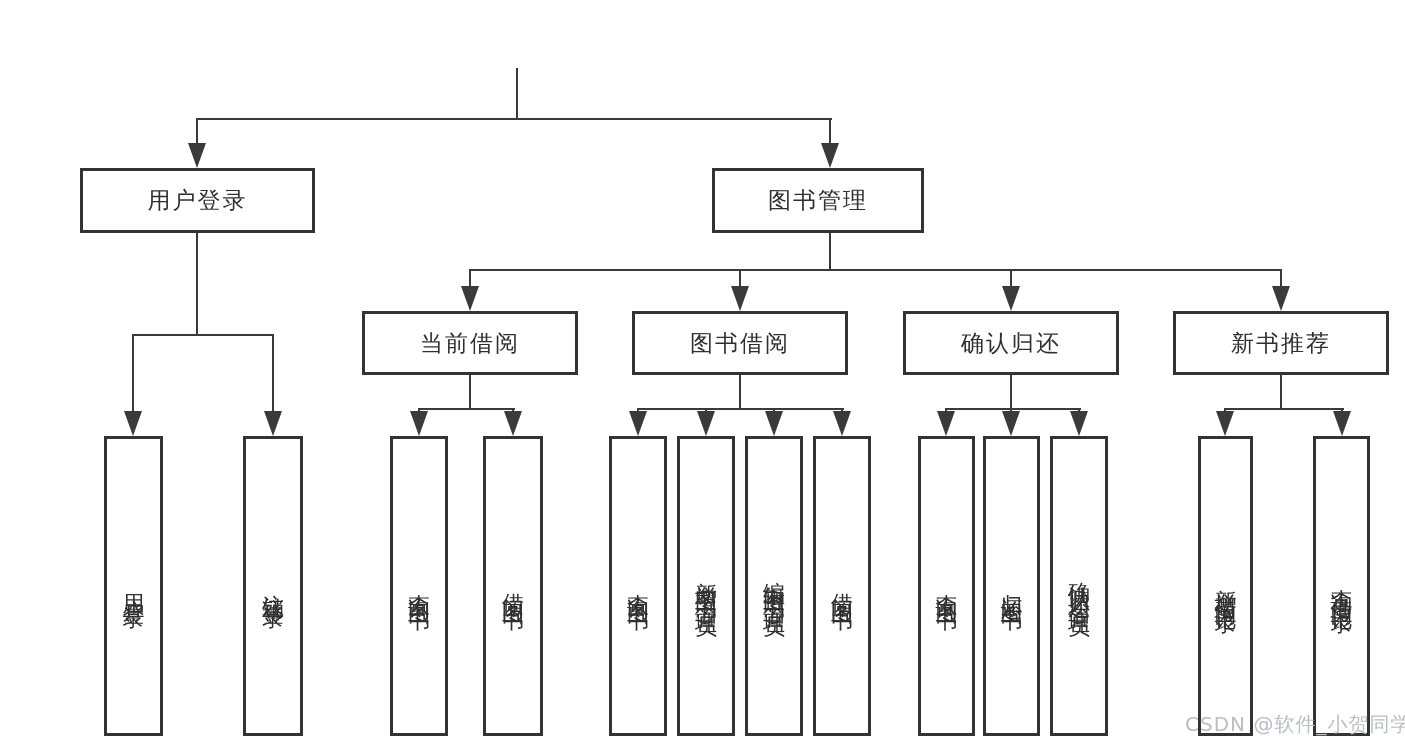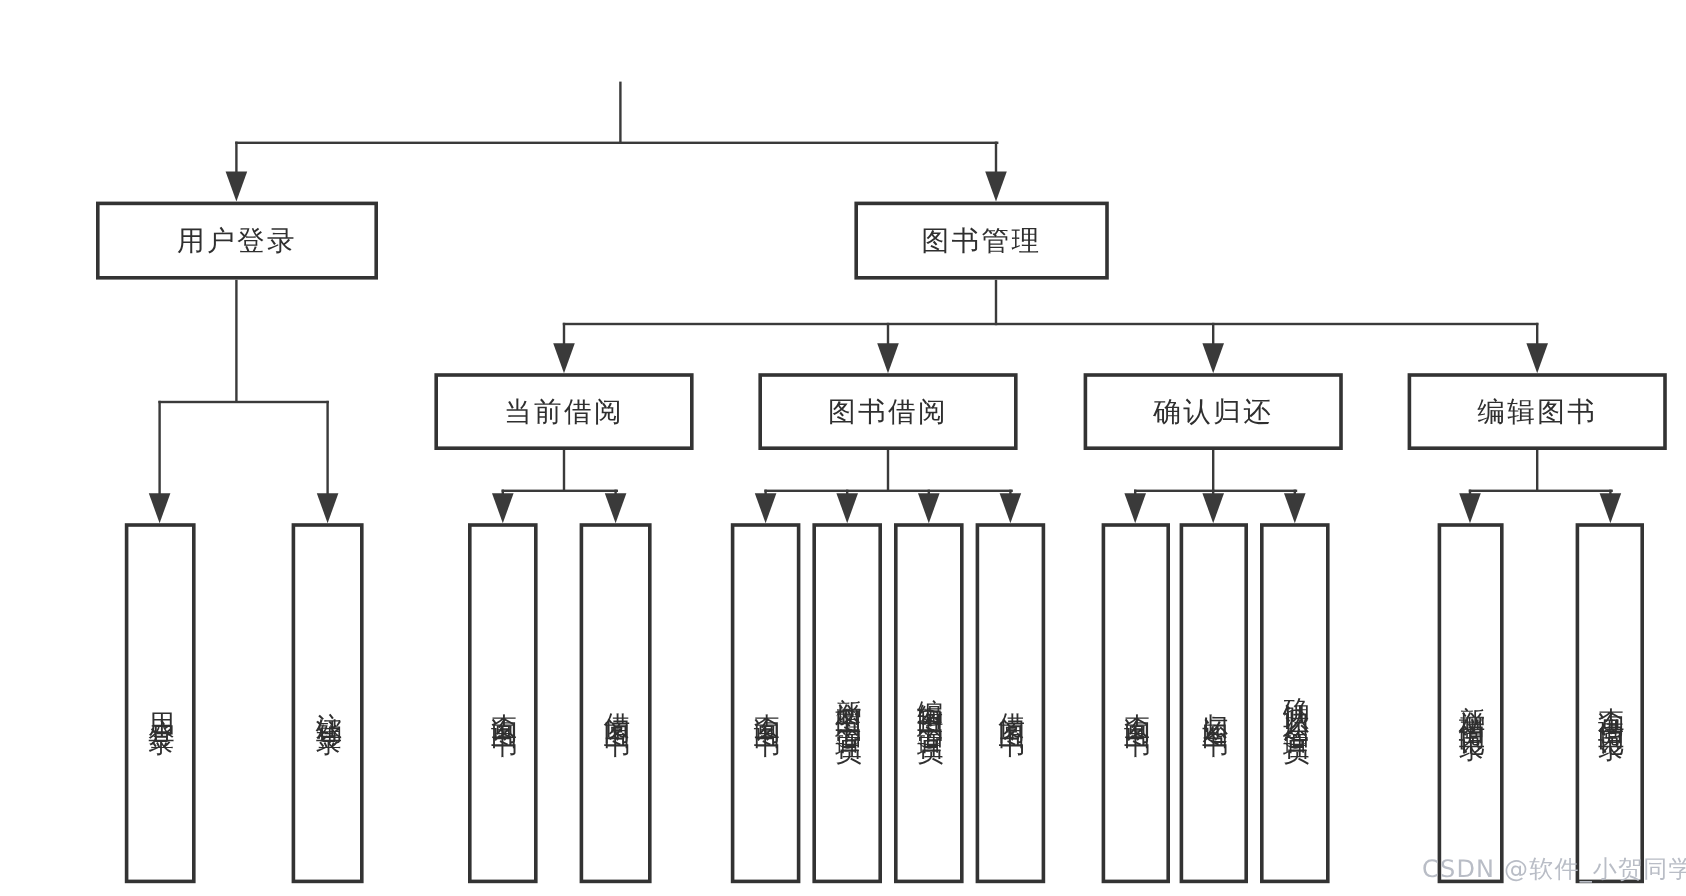--- a/index.html
+++ b/index.html
@@ -104,21 +104,21 @@
   <div class="box" style="left:362px;top:311px;width:216px;height:64px">
     <span class="lbl">当前借阅</span>
   </div>
   <div class="box" style="left:632px;top:311px;width:216px;height:64px">
     <span class="lbl">图书借阅</span>
   </div>
   <div class="box" style="left:903px;top:311px;width:216px;height:64px">
     <span class="lbl">确认归还</span>
   </div>
   <div class="box" style="left:1173px;top:311px;width:216px;height:64px">
-    <span class="lbl">编辑图书</span>
+    <span class="lbl">新书推荐</span>
   </div>
 
   <div class="box vert" style="left:104px;top:436px;width:59px;height:300px">
     <span class="lbl">用户登录</span>
   </div>
   <div class="box vert" style="left:243px;top:436px;width:60px;height:300px">
     <span class="lbl">注销登录</span>
   </div>
 
   <div class="box vert" style="left:390px;top:436px;width:58px;height:300px">

